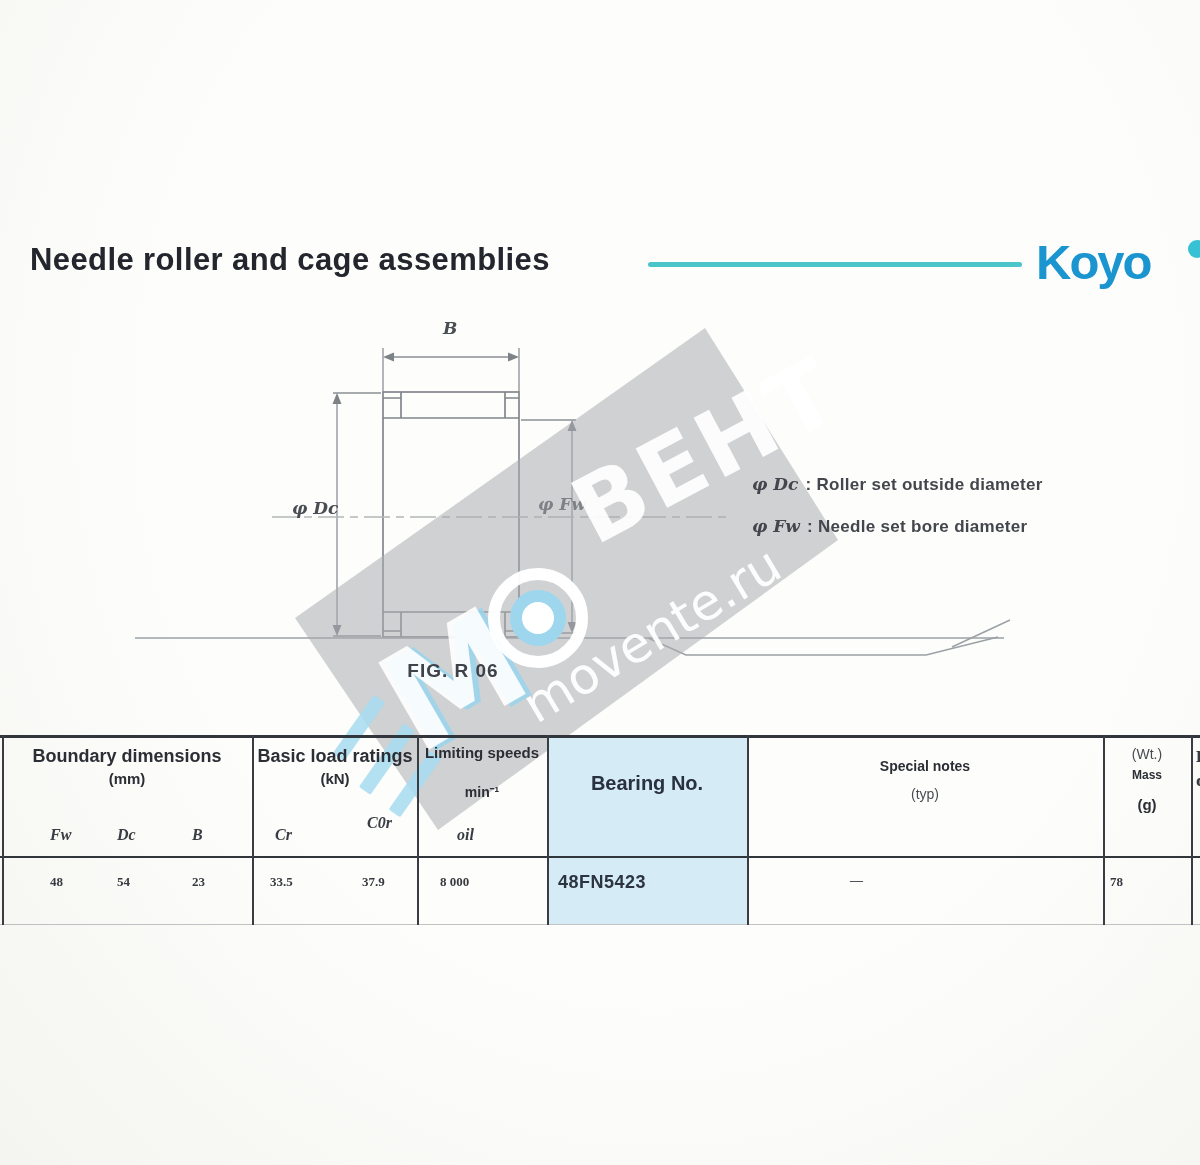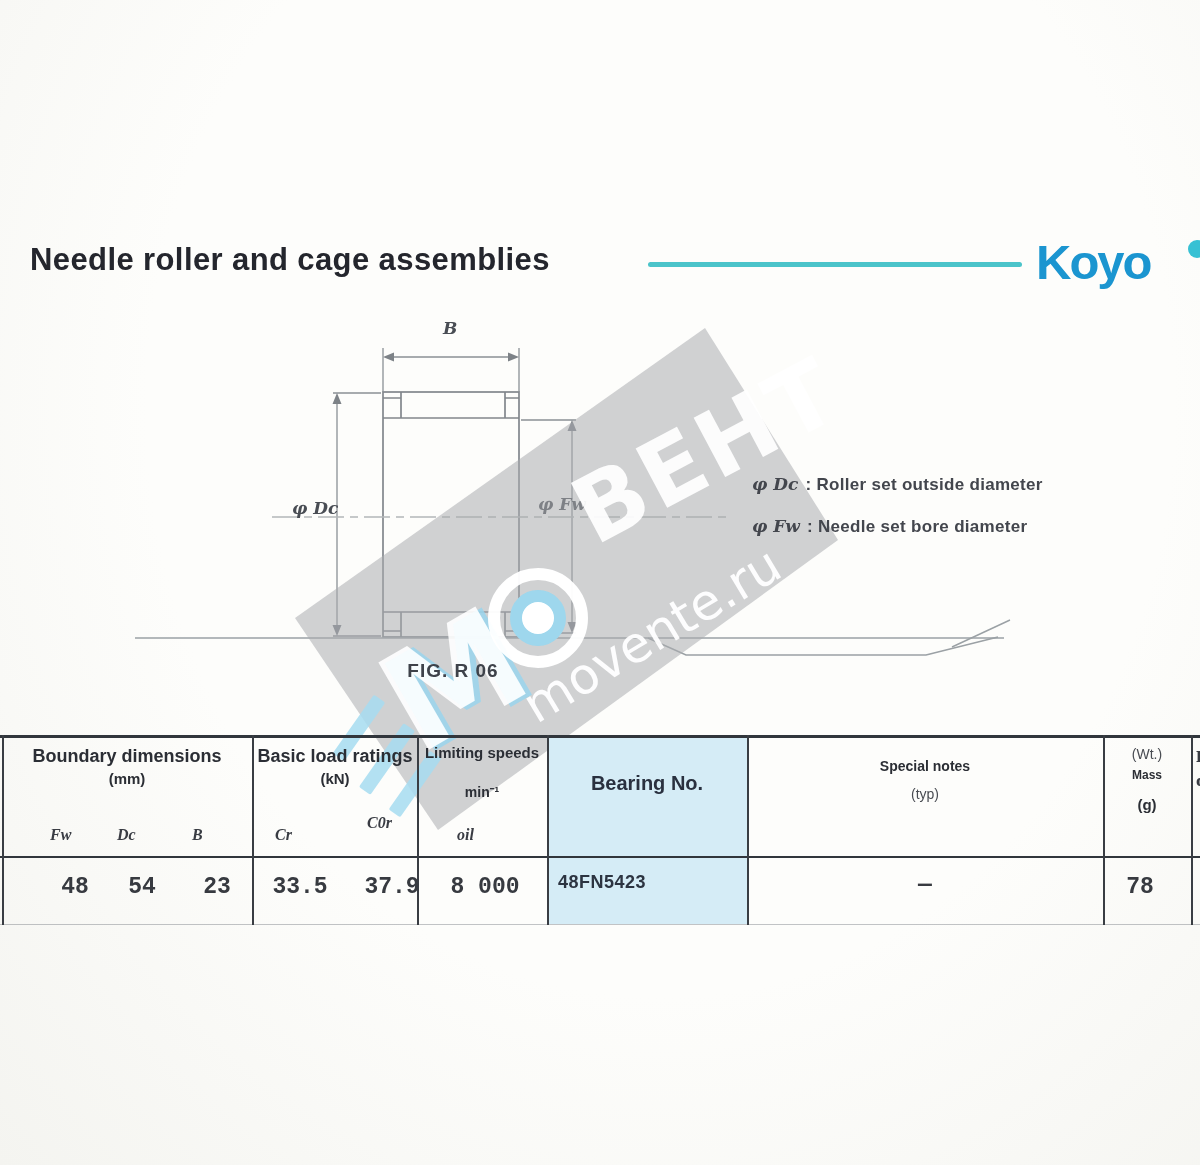--- a/index.html
+++ b/index.html
@@ -32,21 +32,21 @@
     border:12px solid rgba(255,255,255,.95);box-sizing:border-box;display:flex;align-items:center;justify-content:center;}
   .wm-ring-inner{width:56px;height:56px;border-radius:50%;border:12px solid #9dd5eb;box-sizing:border-box;background:#fff;}
   .wm-m{left:385px;top:612px;font-size:138px;font-weight:bold;font-family:"DejaVu Sans",sans-serif;
     color:rgba(255,255,255,.88);text-shadow:5px 4px 0 rgba(154,212,235,.85);transform:rotate(-30deg);line-height:1;}
   .wm-stick{background:rgba(166,218,239,.85);border-radius:2px;}
   
   .hline{left:0;width:1200px;background:#33373d;}
   .vline{width:2px;background:#3a3e44;top:735px;height:190px;}
   .th{color:#2d3036;font-weight:bold;text-align:center;}
   .sub{font-family:Liberation Serif, serif;font-style:italic;font-weight:700;color:#3a3d44;font-size:16px;}
-  .val{font-family:Liberation Mono, monospace;font-weight:700;color:#383b41;font-size:23px;text-align:center;}
+  .val{font-family:Liberation Serif, serif;font-weight:700;color:#383b41;font-size:13px;text-align:left;}
   .blue-col{left:547px;top:735px;width:200px;height:189px;background:#d3eaf4;}
   .frag{font-family:"DejaVu Serif", serif;color:#3a3d44;font-size:15px;font-weight:700;}
 </style>
 </head>
 <body>
 
 <div class="page">
   <div class="scan">
 
     <div class="abs title">Needle roller and cage assemblies</div>

